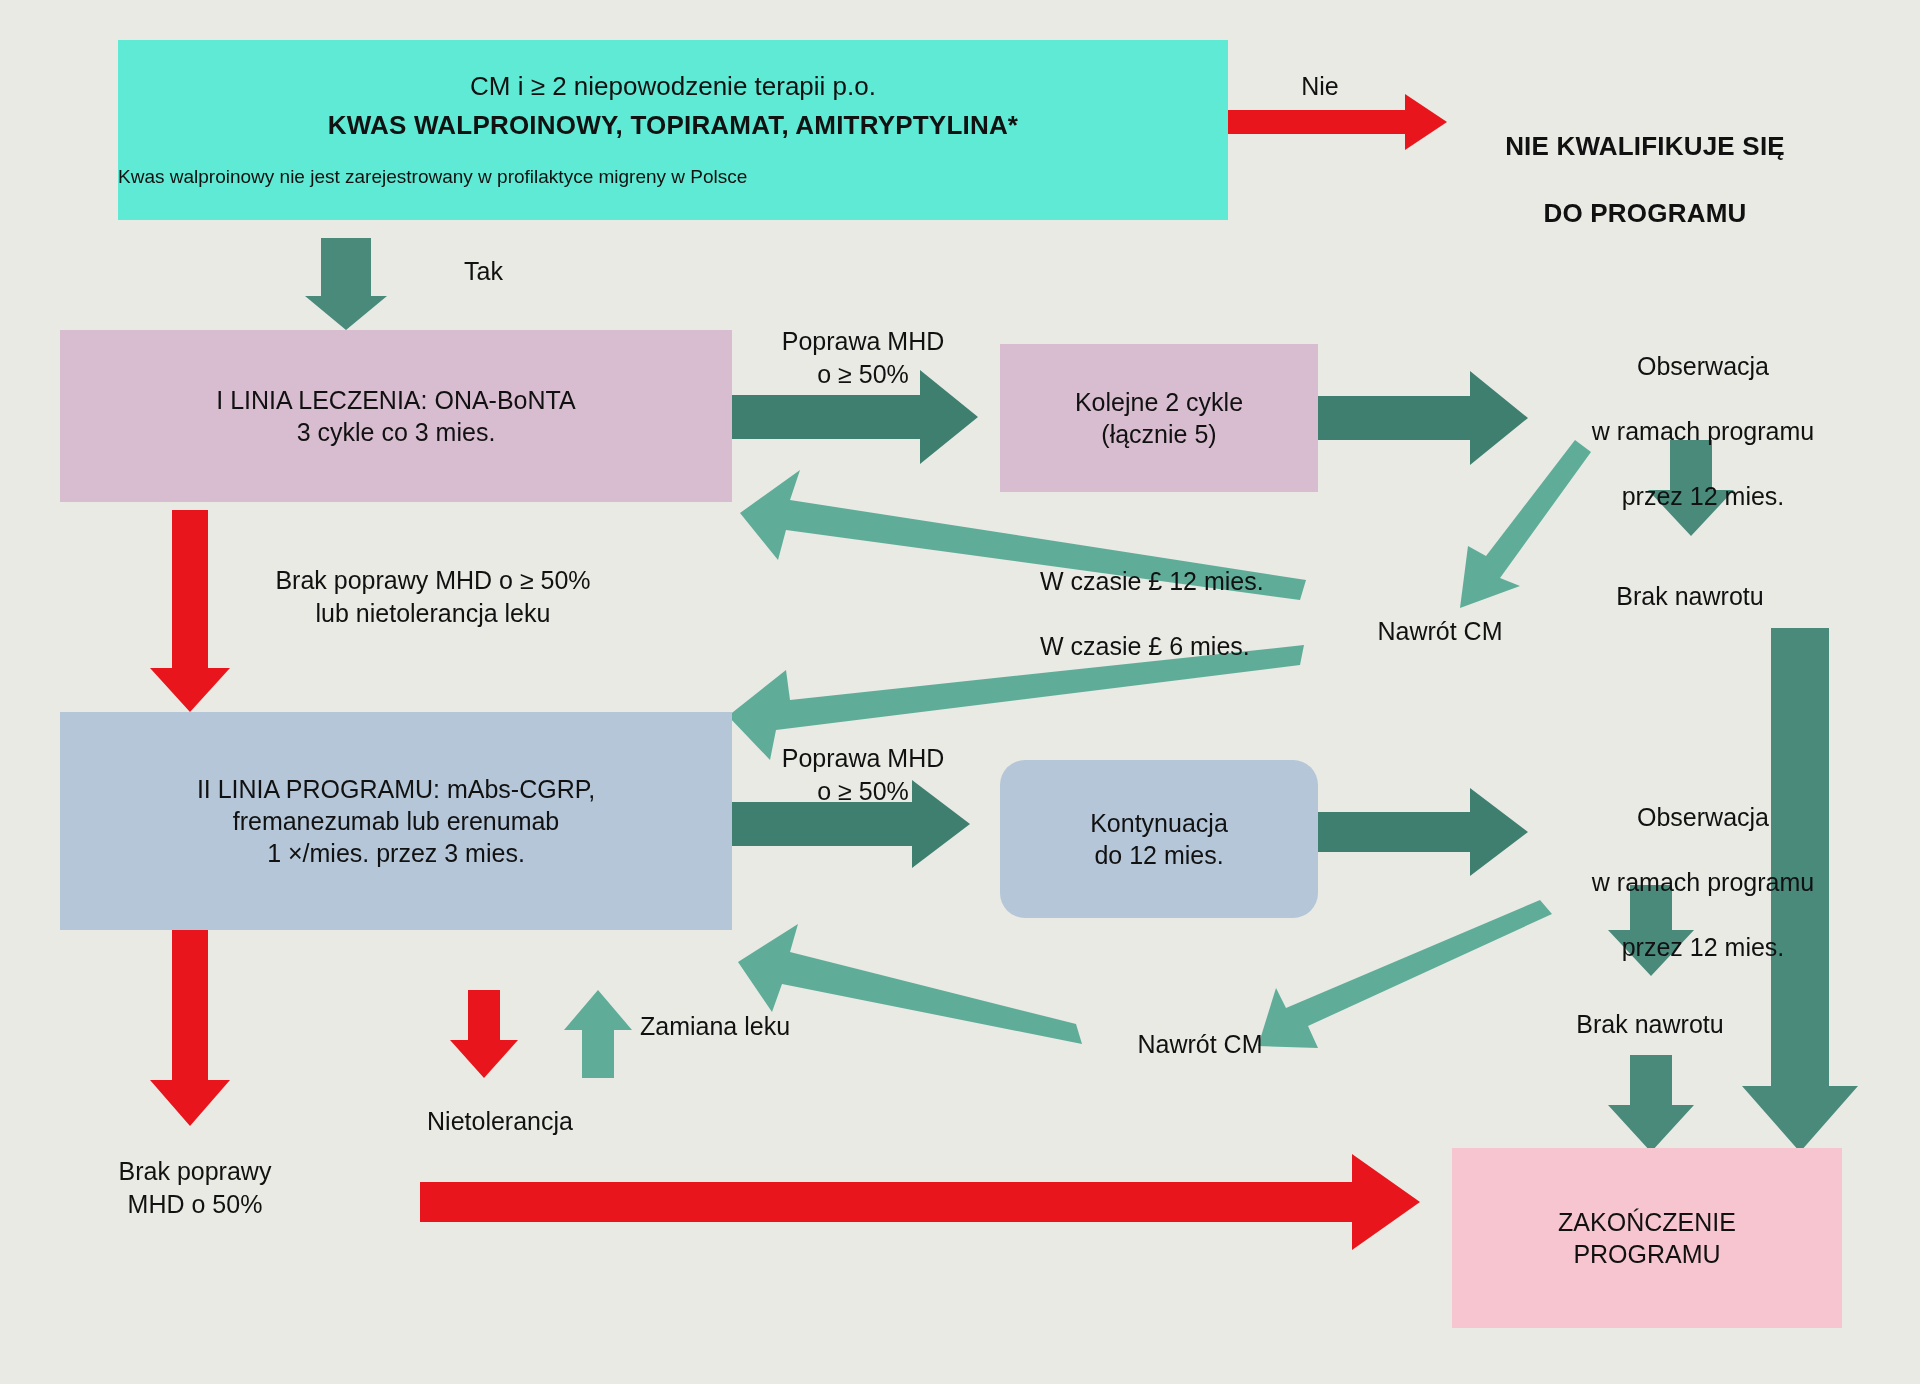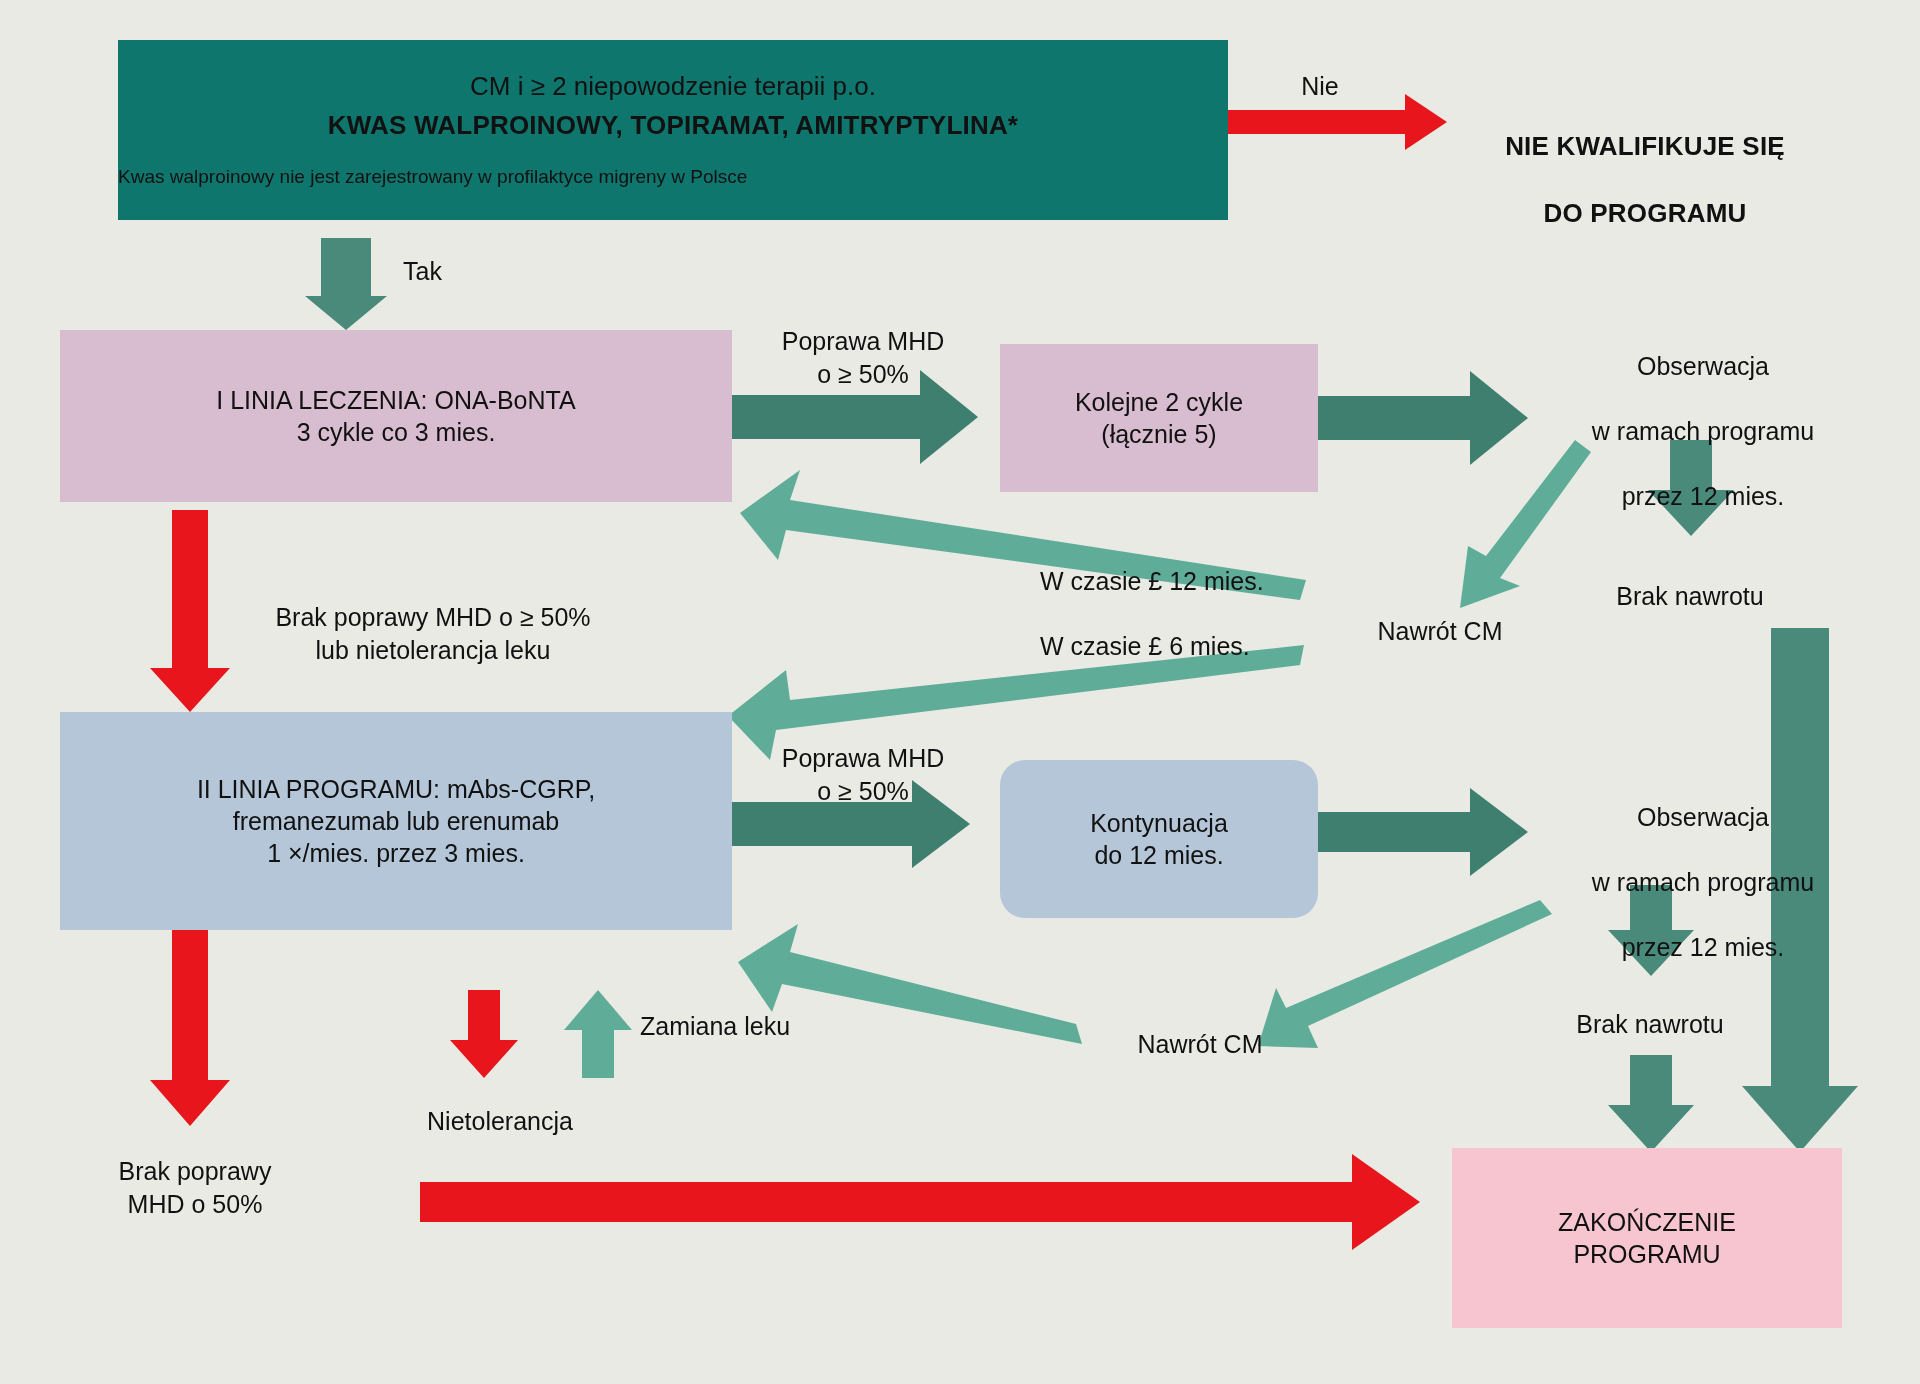--- a/index.html
+++ b/index.html
@@ -13,21 +13,21 @@
   #stage{position:relative;width:1920px;height:1384px;}
 
   svg#wires{position:absolute;left:0;top:0;width:1920px;height:1384px;}
 
   .box{position:absolute;box-sizing:border-box;display:flex;align-items:center;justify-content:center;text-align:center;}
   .box .txt{width:100%;line-height:1.28;}
 
   .lbl{position:absolute;text-align:center;line-height:1.3;white-space:pre-line;}
 
   
-  .c-red   {background:#0f766e;}
+  .c-red   {background:#5eead4;}
   .c-mauve {background:#d8bcd0;}
   .c-blue  {background:#b4c6d8;}
   .c-pink  {background:#f7c5d0;}
 
   .t-title{font-size:26px;font-weight:400;}
   .t-caps {font-size:26px;font-weight:700;letter-spacing:.2px;}
   .t-note {font-size:19px;font-weight:400;}
   .t-box  {font-size:25px;}
   .t-lbl  {font-size:25px;}
 </style>
@@ -127,21 +127,21 @@
   </div>
 </div>
 
 <div class="lbl t-caps" style="left:1455px;top:96px;width:380px;">
   <div>NIE KWALIFIKUJE SIĘ</div>
   <div>DO PROGRAMU</div>
 </div>
 
 <div class="lbl t-lbl" style="left:1265px;top:70px;width:110px;">Nie</div>
 
-<div class="lbl t-lbl" style="left:403px;top:255px;width:110px;text-align:left;">Tak</div>
+<div class="lbl t-lbl" style="left:393px;top:255px;width:110px;text-align:right;">Tak</div>
 
 <div class="box c-mauve" style="left:60px;top:330px;width:672px;height:172px;">
   <div class="txt t-box">
     <div>I LINIA LECZENIA: ONA-BoNTA</div>
     <div>3 cykle co 3 mies.</div>
   </div>
 </div>
 
 <div class="lbl t-lbl" style="left:740px;top:325px;width:246px;">Poprawa MHD
 o ≥  50%</div>
@@ -160,21 +160,21 @@
 </div>
 
 <div class="lbl t-lbl" style="left:1540px;top:580px;width:300px;">Brak nawrotu</div>
 
 <div class="lbl t-lbl" style="left:1320px;top:615px;width:240px;">Nawrót CM</div>
 
 <div class="lbl t-lbl" style="left:1040px;top:565px;width:330px;text-align:left;">W czasie £  12 mies.</div>
 
 <div class="lbl t-lbl" style="left:1040px;top:630px;width:330px;text-align:left;">W czasie £  6 mies.</div>
 
-<div class="lbl t-lbl" style="left:218px;top:601px;width:430px;">Brak poprawy MHD o ≥  50%
+<div class="lbl t-lbl" style="left:218px;top:564px;width:430px;">Brak poprawy MHD o ≥  50%
 lub nietolerancja leku</div>
 
 <div class="box c-blue" style="left:60px;top:712px;width:672px;height:218px;">
   <div class="txt t-box">
     <div>II LINIA PROGRAMU: mAbs-CGRP,</div>
     <div>fremanezumab lub erenumab</div>
     <div>1 ×/mies. przez 3 mies.</div>
   </div>
 </div>
 

